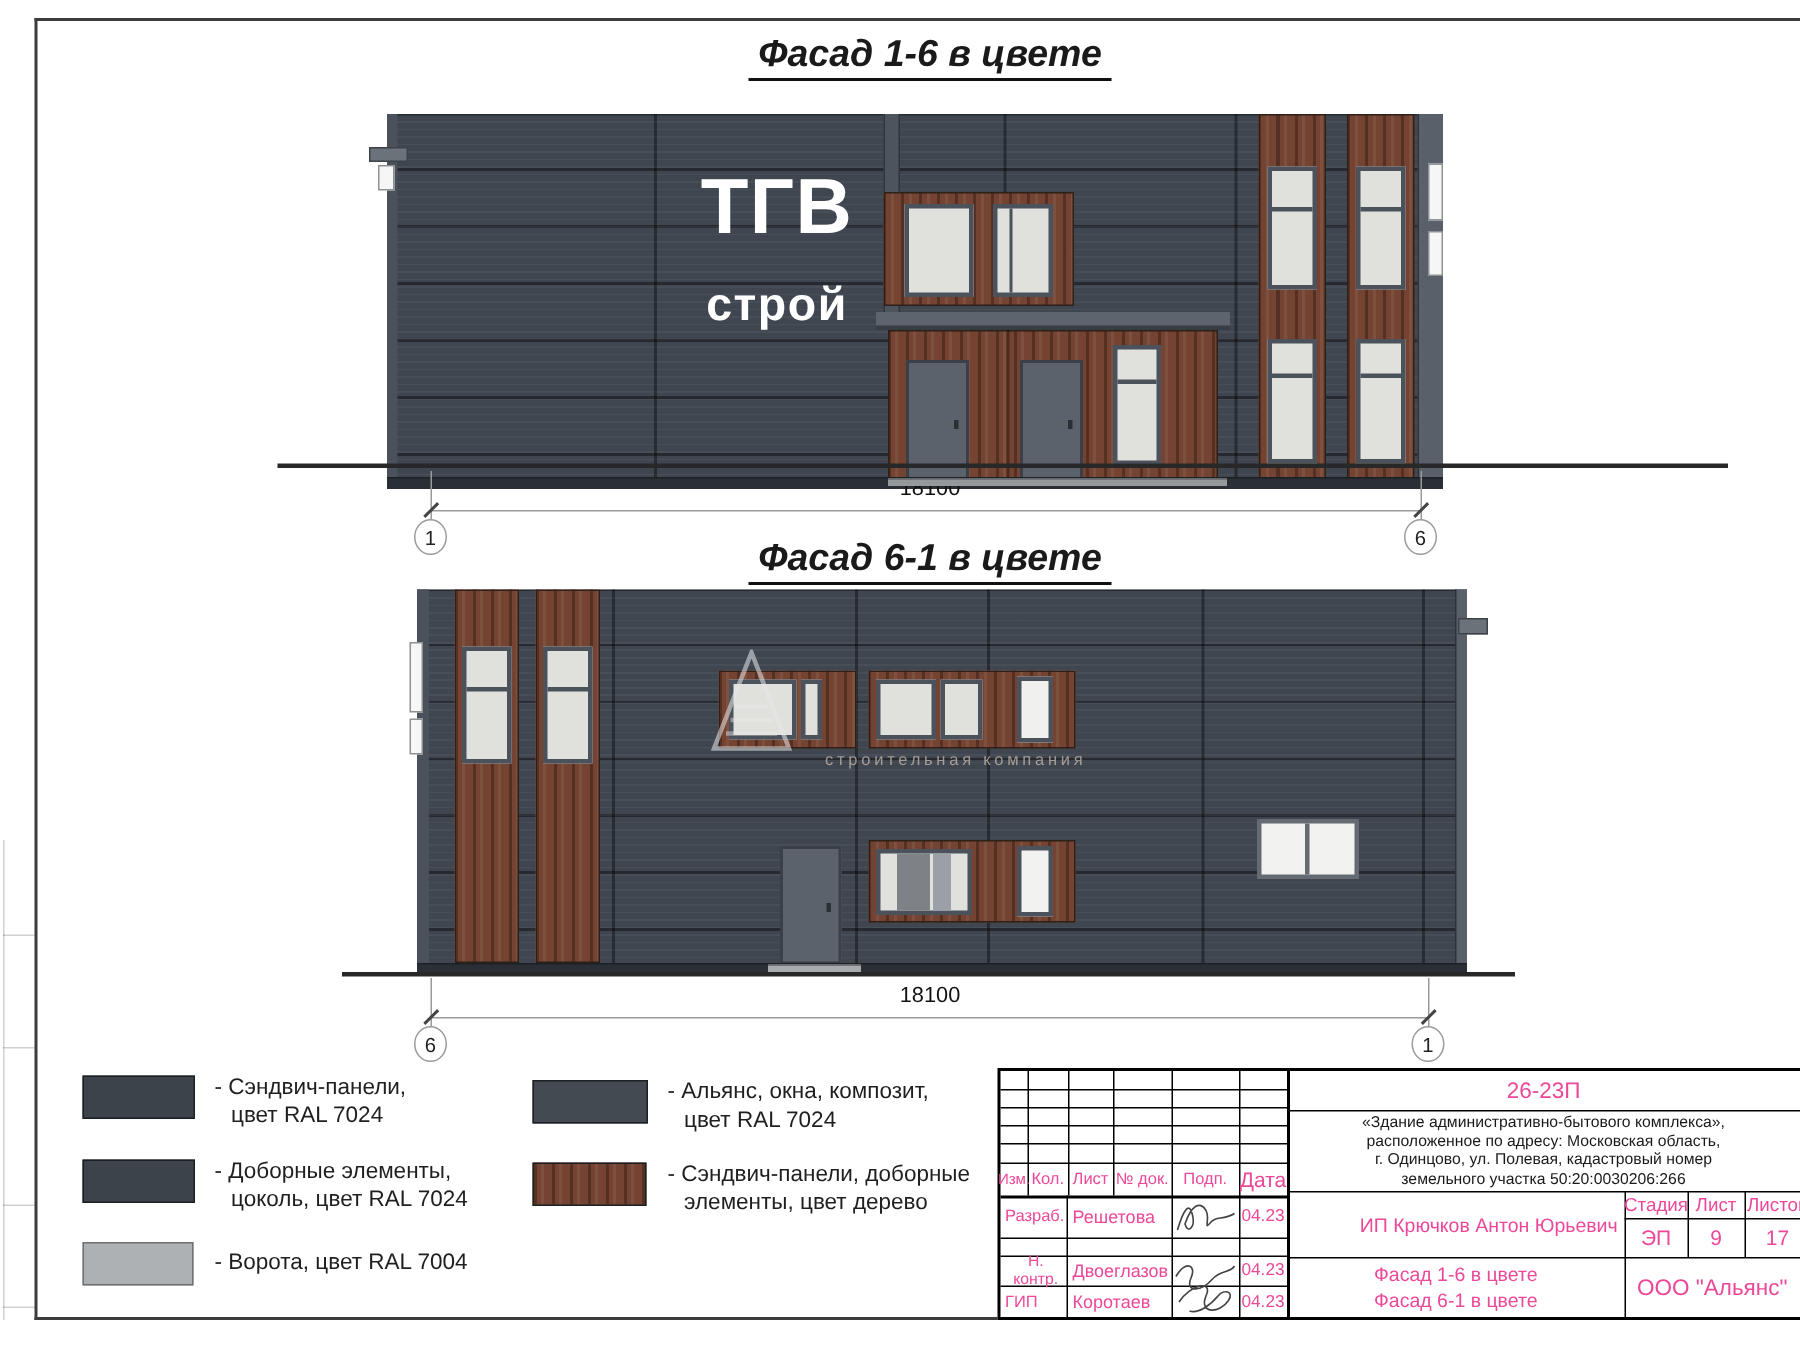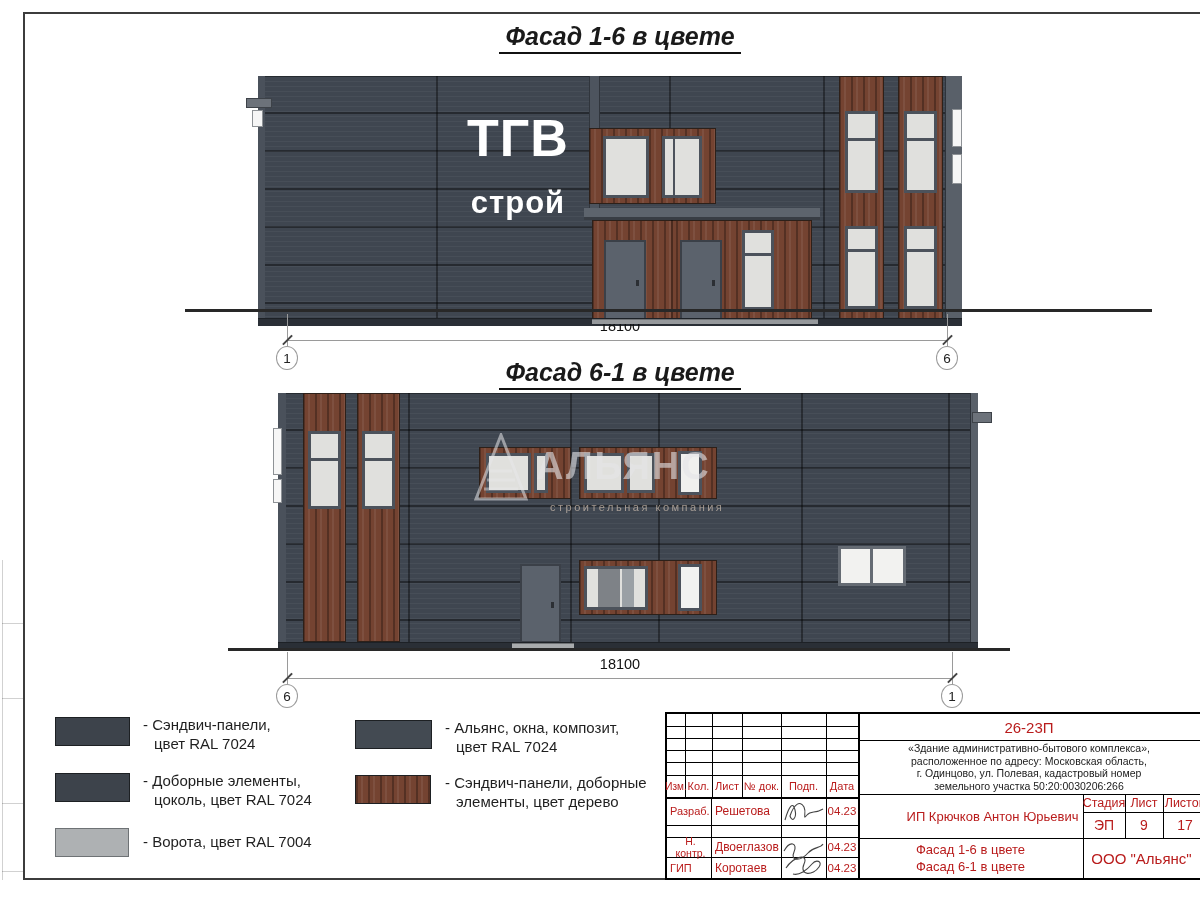--- a/index.html
+++ b/index.html
@@ -69,21 +69,21 @@
   .legtext .ind{padding-left:11px;}
   .sw{border:1px solid #1d2023;}
   .sw-light{border:1px solid #6e7275;}
 
   
   .tb-box{border:2px solid #000;background:#fff;}
   .hl{background:#000;height:1px;}
   .hl2{background:#000;height:2px;}
   .vl{background:#000;width:1px;}
   .vl2{background:#000;width:2px;}
-  .tbt{display:flex;align-items:center;justify-content:center;text-align:center;color:#b91c1c;}
+  .tbt{display:flex;align-items:center;justify-content:center;text-align:center;color:#ec4899;}
   .tbt.left{justify-content:flex-start;text-align:center;}
 </style>
 </head>
 <body>
 
 <div class="w frame" style="left:23px;top:12px;width:1177px;height:2px;"></div>
 <div class="w frame" style="left:23px;top:12px;width:2px;height:868px;"></div>
 <div class="w frame" style="left:23px;top:878px;width:1177px;height:2px;"></div>
 <div class="w marginline" style="left:2px;top:560px;width:1px;height:320px;"></div>
 <div class="w marginline" style="left:2px;top:623px;width:21px;height:1px;"></div>
@@ -180,21 +180,20 @@
   </div>
 
   <div class="w wm" style="left:196px;top:40px;width:54px;height:68px;">
     <svg width="54" height="68" viewBox="0 0 54 68">
       <polygon points="27,2 52,66 2,66" fill="none" stroke="rgba(232,232,234,0.55)" stroke-width="3"></polygon>
       <line x1="16" y1="38" x2="38" y2="38" stroke="rgba(232,232,234,0.45)" stroke-width="3"></line>
       <line x1="13" y1="47" x2="41" y2="47" stroke="rgba(232,232,234,0.45)" stroke-width="3"></line>
       <line x1="10" y1="56" x2="44" y2="56" stroke="rgba(232,232,234,0.45)" stroke-width="3"></line>
     </svg>
   </div>
-  <div class="w wm wm-name" style="left:258px;top:52px;">АЛЬЯНС</div>
   <div class="w wm wm-sub" style="left:262px;top:108px;padding-left:10px;">строительная компания</div>
 
   <div class="w wood-tex wood" style="left:201px;top:54px;width:92px;height:52px;"></div>
   <div class="w win" style="left:208px;top:60px;width:45px;height:40px;"></div>
   <div class="w win" style="left:256px;top:60px;width:14px;height:40px;"></div>
   <div class="w wood-tex wood" style="left:301px;top:54px;width:138px;height:52px;"></div>
   <div class="w win" style="left:306px;top:60px;width:40px;height:40px;"></div>
   <div class="w win" style="left:349px;top:60px;width:28px;height:40px;"></div>
   <div class="w win" style="left:400px;top:58px;width:24px;height:44px;background:#f0f0ee;"></div>
 
@@ -278,21 +277,21 @@
   <div class="w vl" style="left:44px;top:83px;height:81px;"></div>
   <div class="w vl" style="left:114px;top:0;height:164px;"></div>
   <div class="w vl" style="left:159px;top:0;height:164px;"></div>
   <div class="w vl2" style="left:191px;top:0;height:164px;"></div>
 
   <div class="w tbt" style="left:0;top:61px;width:18px;height:22px;font-size:10px;">Изм.</div>
   <div class="w tbt" style="left:18px;top:61px;width:27px;height:22px;font-size:11px;">Кол.</div>
   <div class="w tbt" style="left:45px;top:61px;width:30px;height:22px;font-size:11px;">Лист</div>
   <div class="w tbt" style="left:75px;top:61px;width:39px;height:22px;font-size:11px;">№ док.</div>
   <div class="w tbt" style="left:114px;top:61px;width:45px;height:22px;font-size:11px;">Подп.</div>
-  <div class="w tbt" style="left:159px;top:61px;width:32px;height:22px;font-size:11px;">Дата</div>
+  <div class="w tbt" style="left:159px;top:61px;width:32px;height:22px;font-size:14px;">Дата</div>
 
   <div class="w tbt left" style="left:3px;top:83px;width:41px;height:28px;font-size:11px;">Разраб.</div>
   <div class="w tbt left" style="left:48px;top:83px;width:66px;height:28px;font-size:12px;">Решетова</div>
   <div class="w tbt" style="left:159px;top:83px;width:32px;height:28px;font-size:11.5px;">04.23</div>
   <div class="w tbt left" style="left:3px;top:123px;width:41px;height:20px;font-size:10.5px;">Н. контр.</div>
   <div class="w tbt left" style="left:48px;top:123px;width:66px;height:20px;font-size:12px;">Двоеглазов</div>
   <div class="w tbt" style="left:159px;top:123px;width:32px;height:20px;font-size:11.5px;">04.23</div>
   <div class="w tbt left" style="left:3px;top:143px;width:41px;height:21px;font-size:11px;">ГИП</div>
   <div class="w tbt left" style="left:48px;top:143px;width:66px;height:21px;font-size:12px;">Коротаев</div>
   <div class="w tbt" style="left:159px;top:143px;width:32px;height:21px;font-size:11.5px;">04.23</div>

